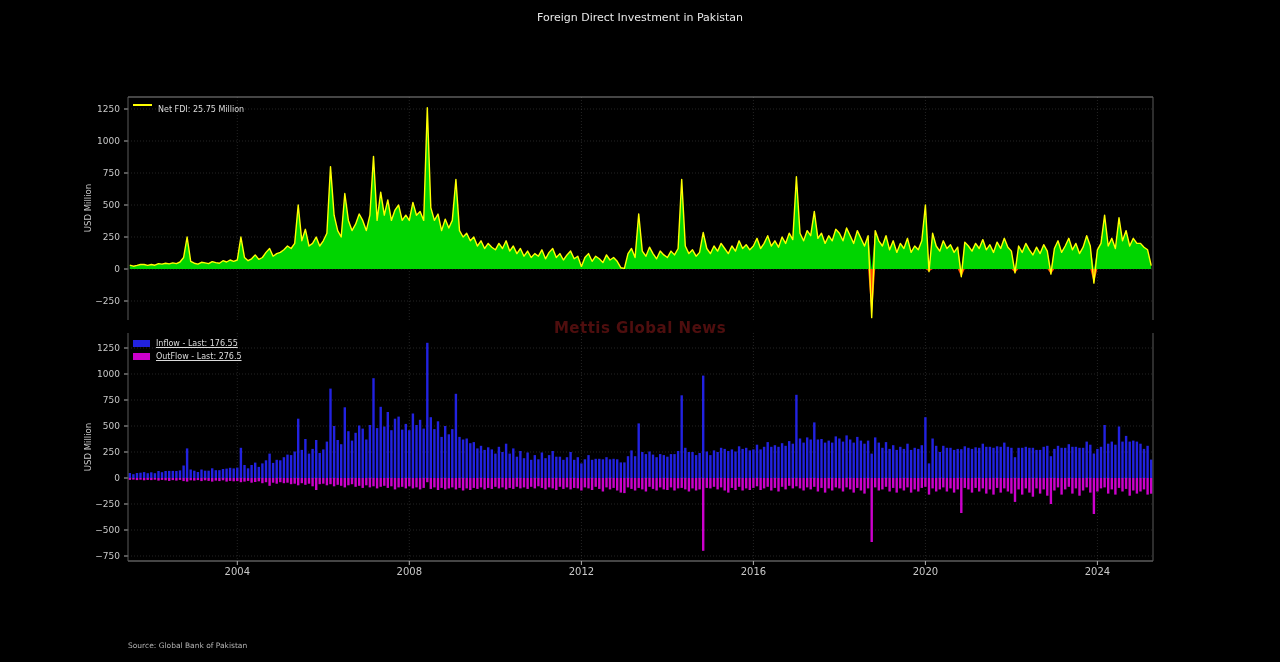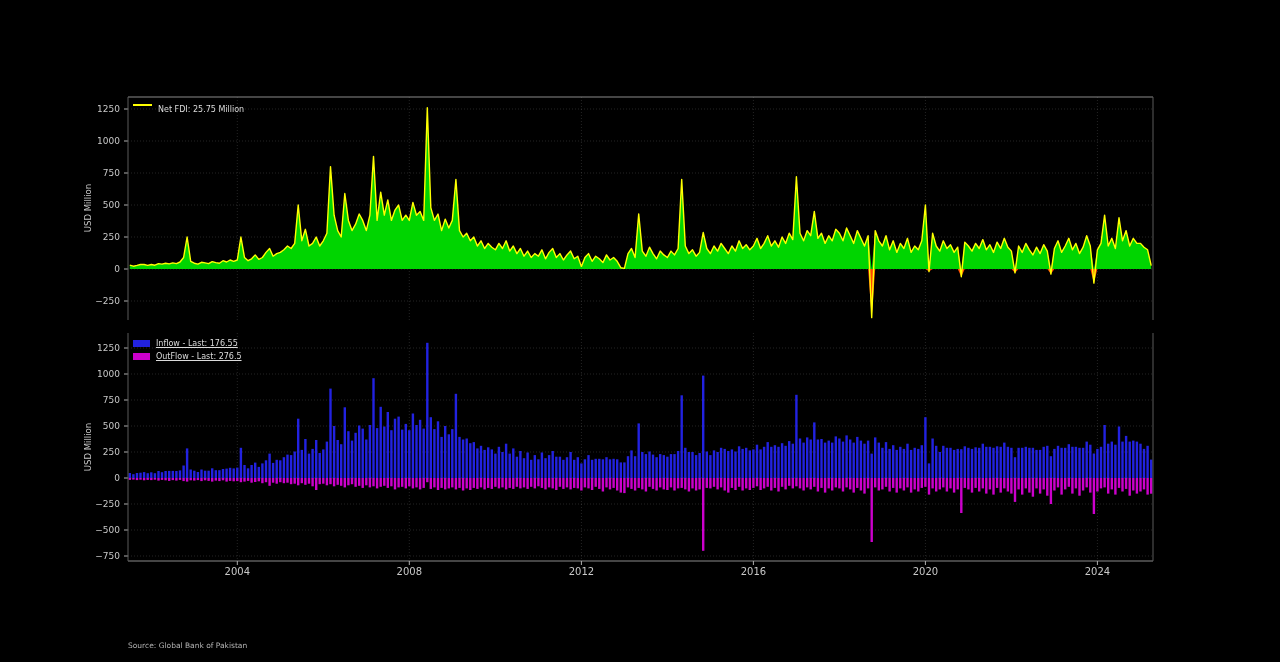--- a/index.html
+++ b/index.html
@@ -19,20 +19,21 @@
   .swatch-line{display:inline-block;width:19px;height:2px;background:#ffff00;}
   .swatch-rect{display:inline-block;width:17px;height:7px;background:#2222e0;}
   .watermark{position:absolute;left:0;top:319px;width:100%;text-align:center;
              font-size:15px;font-weight:bold;color:rgba(205,38,38,0.38);letter-spacing:.5px;}
   .source{position:absolute;left:128px;top:641px;font-size:7.5px;color:#b4b4b4;}
 </style>
 </head>
 <body>
 
 <div class="figure">
+  <div class="title">Foreign Direct Investment in Pakistan</div>
 
   <svg id="chart-svg" width="1280" height="662">
       <line x1="128" x2="1153" y1="301" y2="301" stroke="rgba(255,255,255,0.14)" stroke-width="1" stroke-dasharray="1,2"></line>
       <line x1="128" x2="1153" y1="269" y2="269" stroke="rgba(255,255,255,0.14)" stroke-width="1" stroke-dasharray="1,2"></line>
       <line x1="128" x2="1153" y1="237" y2="237" stroke="rgba(255,255,255,0.14)" stroke-width="1" stroke-dasharray="1,2"></line>
       <line x1="128" x2="1153" y1="205" y2="205" stroke="rgba(255,255,255,0.14)" stroke-width="1" stroke-dasharray="1,2"></line>
       <line x1="128" x2="1153" y1="173" y2="173" stroke="rgba(255,255,255,0.14)" stroke-width="1" stroke-dasharray="1,2"></line>
       <line x1="128" x2="1153" y1="141" y2="141" stroke="rgba(255,255,255,0.14)" stroke-width="1" stroke-dasharray="1,2"></line>
       <line x1="128" x2="1153" y1="109" y2="109" stroke="rgba(255,255,255,0.14)" stroke-width="1" stroke-dasharray="1,2"></line>
       <line x1="237.3" x2="237.3" y1="97" y2="320" stroke="rgba(255,255,255,0.14)" stroke-width="1" stroke-dasharray="1,2"></line>
@@ -695,14 +696,15 @@
     <div class="legend-row">
       <span class="swatch-rect" style="background: rgb(34, 34, 224);"></span>
       <span class="legend-label">Inflow - Last: 176.55</span>
     </div>
     <div class="legend-row">
       <span class="swatch-rect" style="background: rgb(204, 0, 204);"></span>
       <span class="legend-label">OutFlow - Last: 276.5</span>
     </div>
   </div>
 
+  <div class="watermark">Mettis Global News</div>
   <div class="source">Source: Global Bank of Pakistan</div>
 </div>
 
 </body></html>

